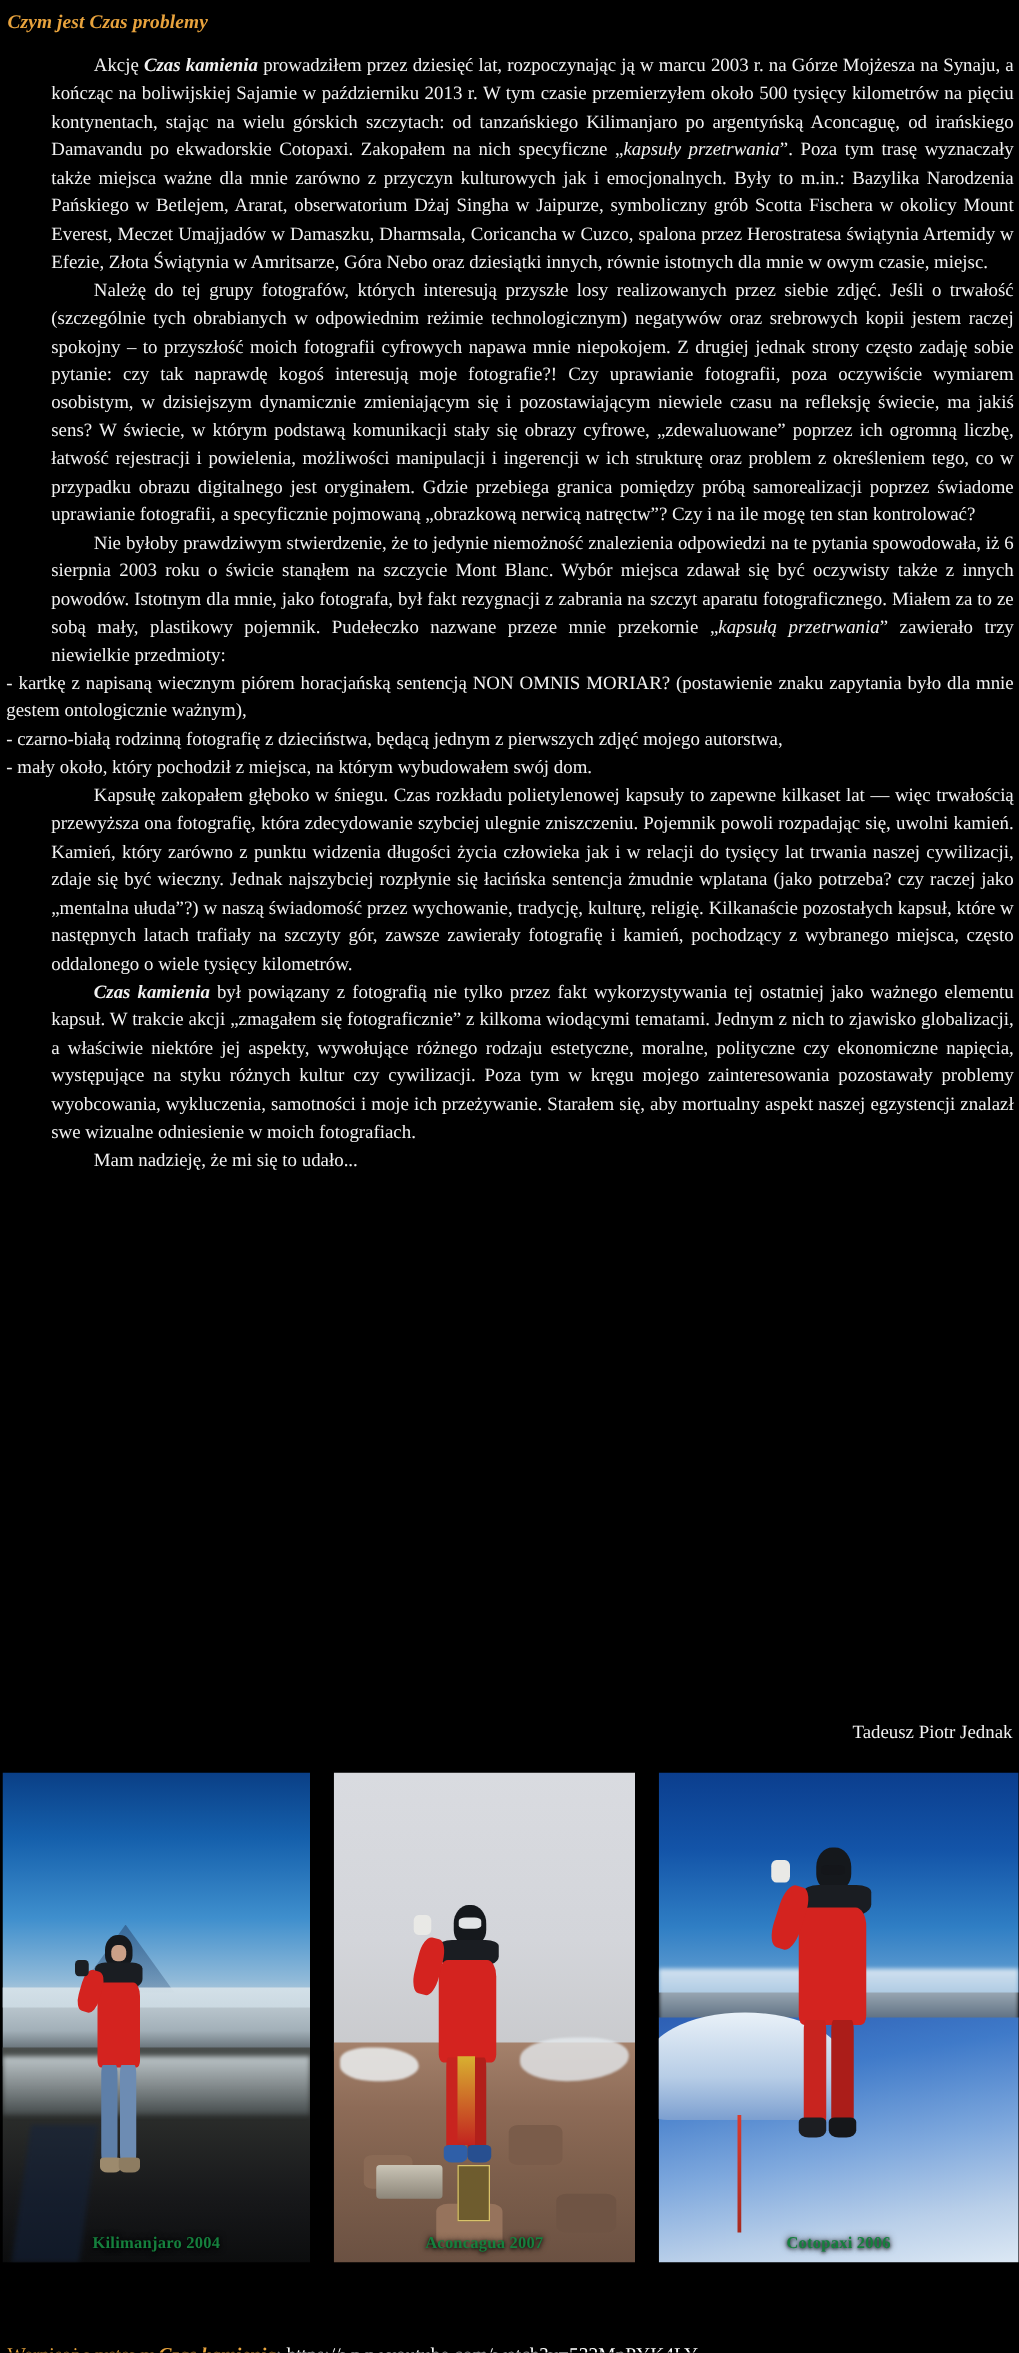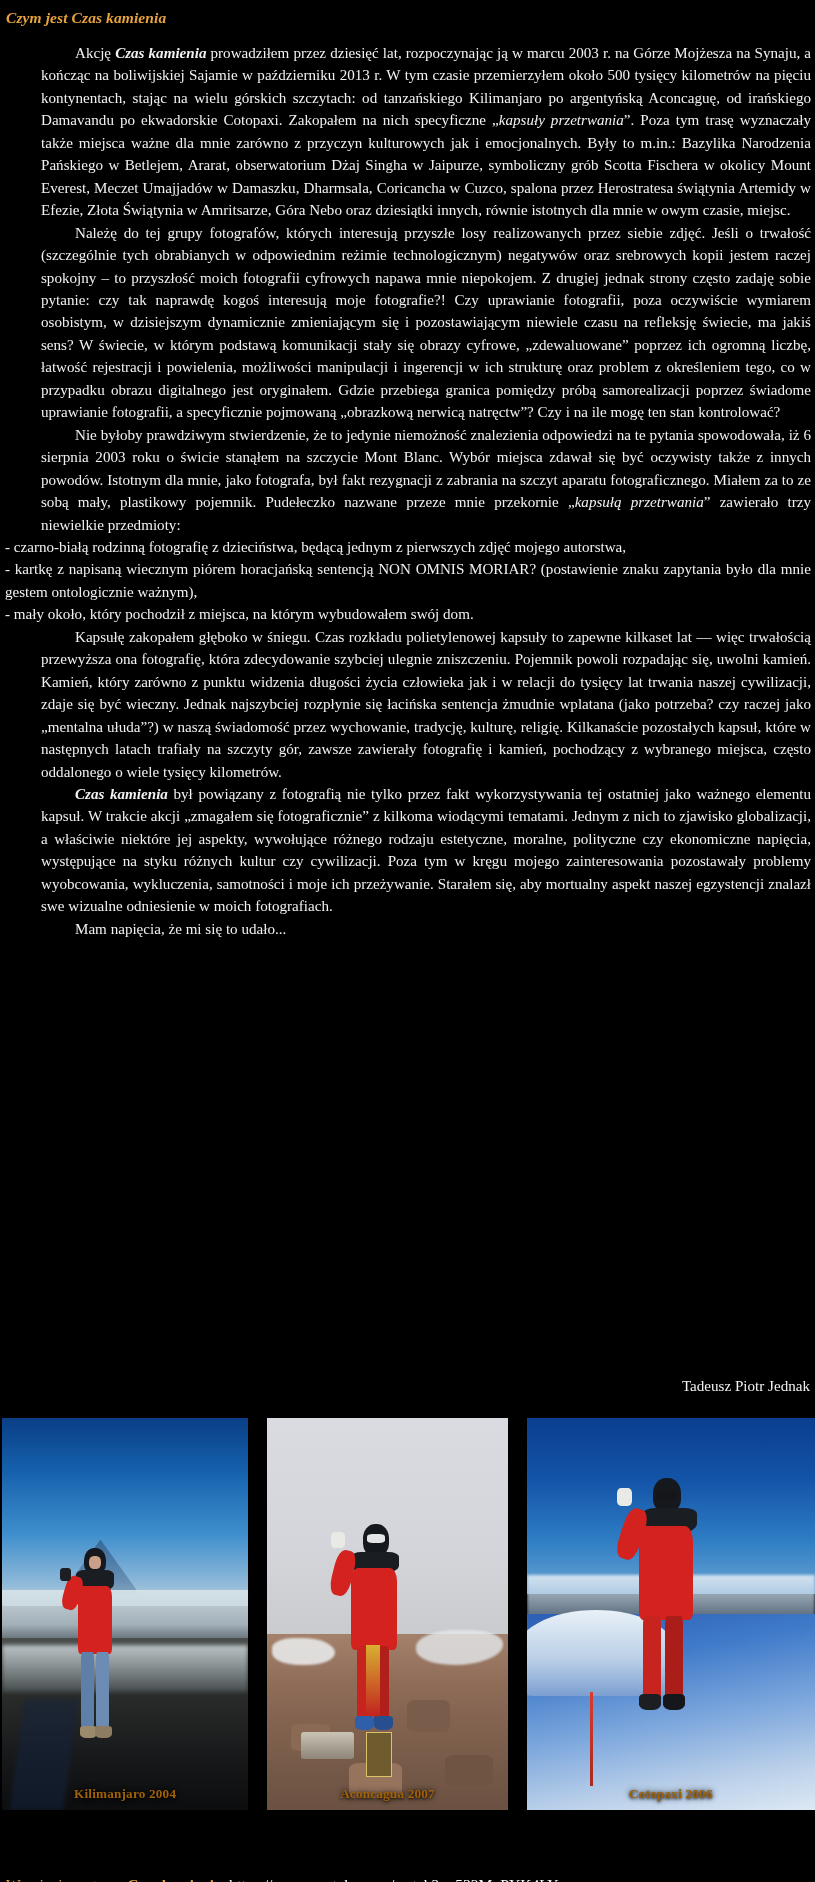--- a/index.html
+++ b/index.html
@@ -104,21 +104,21 @@
   .photo.p3 { width: 302px; }
 
   .caption {
     position: absolute;
     bottom: 8px;
     width: 100%;
     text-align: center;
     font-family: "Liberation Serif", serif;
     font-weight: bold;
     font-size: 13.2px;
-    color: #a16207;
+    color: #15803d;
     text-shadow: 0 1px 3px rgba(0,0,0,0.9), 0 0 6px rgba(0,0,0,0.8);
     z-index: 40;
     letter-spacing: 0.2px;
   }
 
   
   .p1 .sky {
     position: absolute; left:0; top:0; width:100%; height:48%;
     background: linear-gradient(180deg, #0a3f86 0%, #1560ac 28%, #3f8fcd 62%, #8fb9d8 88%, #c9d6de 100%);
   }
@@ -230,39 +230,39 @@
     color: #e8a33d;
     font-weight: bold;
     font-style: italic;
   }
 </style>
 </head>
 <body>
 
 <div class="page">
 
-  <div class="heading">Czym jest Czas kamienia</div>
+  <div class="heading">Czym jest Czas problemy</div>
 
   <div class="article">
 
     <p class="para indent"><span>Akcję </span><b>Czas kamienia</b><span> prowadziłem przez dziesięć lat, rozpoczynając ją w marcu 2003 r. na Górze Mojżesza na Synaju, a kończąc na boliwijskiej Sajamie w październiku 2013 r. W tym czasie przemierzyłem około 500 tysięcy kilometrów na pięciu kontynentach, stając na wielu górskich szczytach: od tanzańskiego Kilimanjaro po argentyńską Aconcaguę, od irańskiego Damavandu po ekwadorskie Cotopaxi. Zakopałem na nich specyficzne „</span><span class="i">kapsuły przetrwania</span><span>”. Poza tym trasę wyznaczały także miejsca ważne dla mnie zarówno z przyczyn kulturowych jak i emocjonalnych. Były to m.in.: Bazylika Narodzenia Pańskiego w Betlejem, Ararat, obserwatorium Dżaj Singha w Jaipurze, symboliczny grób Scotta Fischera w okolicy Mount Everest, Meczet Umajjadów w Damaszku, Dharmsala, Coricancha w Cuzco, spalona przez Herostratesa świątynia Artemidy w Efezie, Złota Świątynia w Amritsarze, Góra Nebo oraz dziesiątki innych, równie istotnych dla mnie w owym czasie, miejsc.</span></p>
 
     <p class="para indent">Należę do tej grupy fotografów, których interesują przyszłe losy realizowanych przez siebie zdjęć. Jeśli o trwałość (szczególnie tych obrabianych w odpowiednim reżimie technologicznym) negatywów oraz srebrowych kopii jestem raczej spokojny – to przyszłość moich fotografii cyfrowych napawa mnie niepokojem. Z drugiej jednak strony często zadaję sobie pytanie: czy tak naprawdę kogoś interesują moje fotografie?! Czy uprawianie fotografii, poza oczywiście wymiarem osobistym, w dzisiejszym dynamicznie zmieniającym się i pozostawiającym niewiele czasu na refleksję świecie, ma jakiś sens? W świecie, w którym podstawą komunikacji stały się obrazy cyfrowe, „zdewaluowane” poprzez ich ogromną liczbę, łatwość rejestracji i powielenia, możliwości manipulacji i ingerencji w ich strukturę oraz problem z określeniem tego, co w przypadku obrazu digitalnego jest oryginałem. Gdzie przebiega granica pomiędzy próbą samorealizacji poprzez świadome uprawianie fotografii, a specyficznie pojmowaną „obrazkową nerwicą natręctw”? Czy i na ile mogę ten stan kontrolować?</p>
 
     <p class="para indent"><span>Nie byłoby prawdziwym stwierdzenie, że to jedynie niemożność znalezienia odpowiedzi na te pytania spowodowała, iż 6 sierpnia 2003 roku o świcie stanąłem na szczycie Mont Blanc. Wybór miejsca zdawał się być oczywisty także z innych powodów. Istotnym dla mnie, jako fotografa, był fakt rezygnacji z zabrania na szczyt aparatu fotograficznego. Miałem za to ze sobą mały, plastikowy pojemnik. Pudełeczko nazwane przeze mnie przekornie „</span><span class="i">kapsułą przetrwania</span><span>” zawierało trzy niewielkie przedmioty:</span></p>
 
+    <p class="para noindent">- kartkę z napisaną wiecznym piórem horacjańską sentencją NON OMNIS MORIAR? (postawienie znaku zapytania było dla mnie gestem ontologicznie ważnym),</p>
     <p class="para noindent">- czarno-białą rodzinną fotografię z dzieciństwa, będącą jednym z pierwszych zdjęć mojego autorstwa,</p>
-    <p class="para noindent">- kartkę z napisaną wiecznym piórem horacjańską sentencją NON OMNIS MORIAR? (postawienie znaku zapytania było dla mnie gestem ontologicznie ważnym),</p>
     <p class="para noindent">- mały około, który pochodził z miejsca, na którym wybudowałem swój dom.</p>
 
     <p class="para indent">Kapsułę zakopałem głęboko w śniegu. Czas rozkładu polietylenowej kapsuły to zapewne kilkaset lat — więc trwałością przewyższa ona fotografię, która zdecydowanie szybciej ulegnie zniszczeniu. Pojemnik powoli rozpadając się, uwolni kamień. Kamień, który zarówno z punktu widzenia długości życia człowieka jak i w relacji do tysięcy lat trwania naszej cywilizacji, zdaje się być wieczny. Jednak najszybciej rozpłynie się łacińska sentencja żmudnie wplatana (jako potrzeba? czy raczej jako „mentalna ułuda”?) w naszą świadomość przez wychowanie, tradycję, kulturę, religię. Kilkanaście pozostałych kapsuł, które w następnych latach trafiały na szczyty gór, zawsze zawierały fotografię i kamień, pochodzący z wybranego miejsca, często oddalonego o wiele tysięcy kilometrów.</p>
 
     <p class="para indent"><b>Czas kamienia</b><span> był powiązany z fotografią nie tylko przez fakt wykorzystywania tej ostatniej jako ważnego elementu kapsuł. W trakcie akcji „zmagałem się fotograficznie” z kilkoma wiodącymi tematami. Jednym z nich to zjawisko globalizacji, a właściwie niektóre jej aspekty, wywołujące różnego rodzaju estetyczne, moralne, polityczne czy ekonomiczne napięcia, występujące na styku różnych kultur czy cywilizacji. Poza tym w kręgu mojego zainteresowania pozostawały problemy wyobcowania, wykluczenia, samotności i moje ich przeżywanie. Starałem się, aby mortualny aspekt naszej egzystencji znalazł swe wizualne odniesienie w moich fotografiach.</span></p>
 
-    <p class="para indent">Mam napięcia, że mi się to udało...</p>
+    <p class="para indent">Mam nadzieję, że mi się to udało...</p>
   </div>
 
   <div class="signature">Tadeusz Piotr Jednak</div>
 
   <div class="photo-strip">
 
     <div class="photo p1">
       <div class="sky"></div>
       <div class="peak"></div>
       <div class="cloudband"></div>

